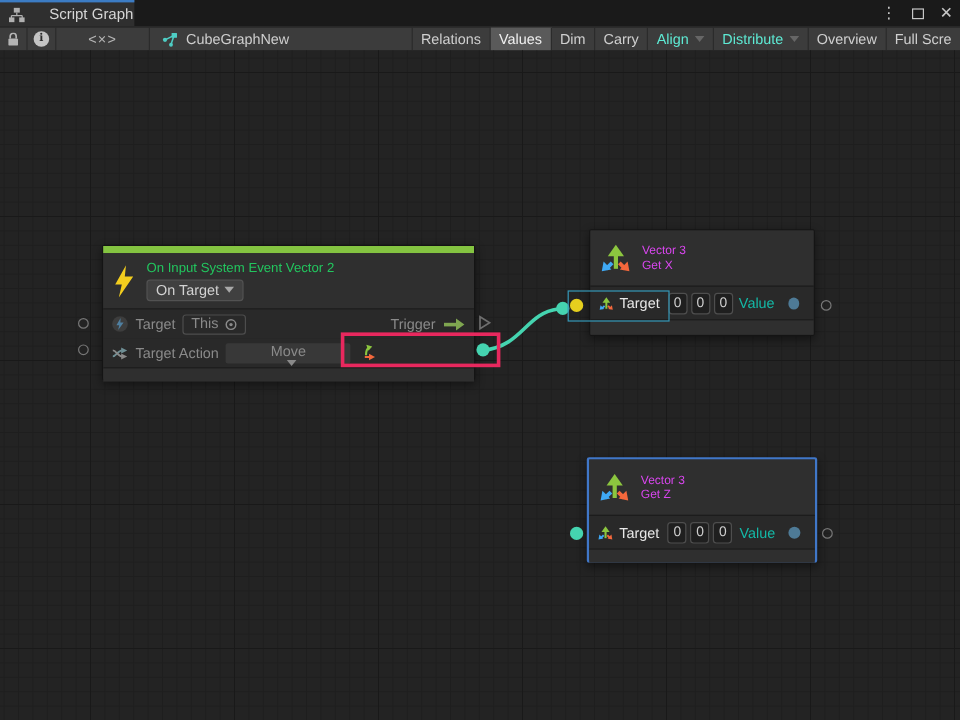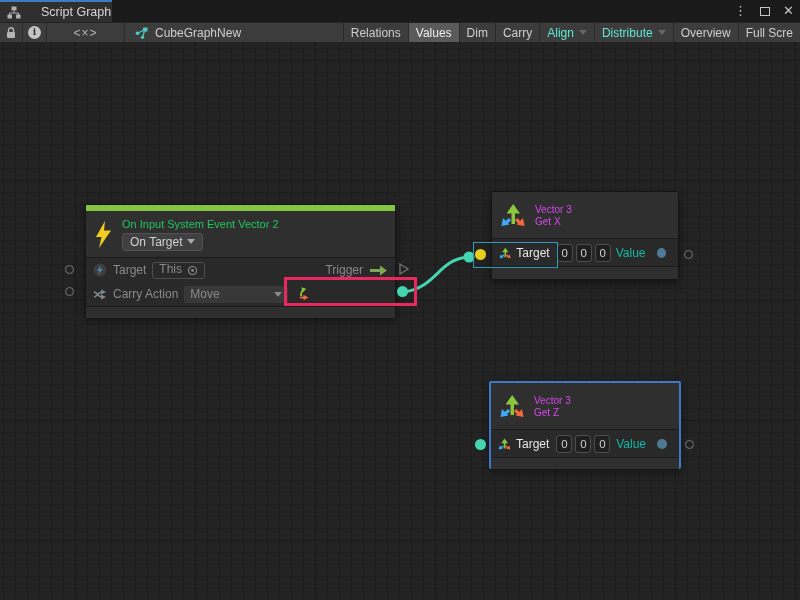--- a/index.html
+++ b/index.html
@@ -61,21 +61,21 @@
   #event-node .nheader{height:46px;}
   #event-node .titlecol{display:flex;flex-direction:column;gap:3px;}
   #event-node .ntitle{font-size:11px;color:#22c55e;}
   .ev-dd{display:inline-flex;align-items:center;align-self:flex-start;background:#404040;
     border:1px solid #525252;border-radius:3px;padding:1px 7px;font-size:12px;color:#d2d2d2;}
   #event-node .nbody{border-top:1px solid #1b1b1b;}
   #event-node .nrow{height:24px;padding:0 7px;gap:6px;font-size:12px;}
   .this-box{display:inline-flex;align-items:flex-end;gap:5px;border:1px solid #4d4d4d;border-radius:3px;
     height:17px;padding:2px 6px;color:#8a8a8a;}
   .move-dd{display:inline-flex;align-items:center;justify-content:space-between;width:104px;height:17px;
-    background:#383838;border-radius:2px;padding:0 6px;color:#8a8a8a;}
+    background:#383838;border-radius:2px;padding:0 6px;color:#8a8a8a;flex-direction:column;}
   #event-node .nfooter{height:12px;}
 
   
   .vheader{height:46px;}
   .vtitlecol{display:flex;flex-direction:column;gap:1px;font-size:10px;color:#d946ef;}
   .vrow{height:28px;padding:0 7px;gap:5px;font-size:12px;border-top:1px solid #1c1c1c;}
   .zerobox{width:16px;height:18px;background:#1f1f1f;border:1px solid #4e4e4e;border-radius:3px;
     color:#cfcfcf;font-size:11.5px;display:flex;align-items:center;justify-content:center;}
   .boxes{display:flex;gap:3px;margin-left:2px;}
   .value-label{margin-left:auto;color:#14b8a6;}
@@ -210,21 +210,21 @@
           <polygon points="11,0.5 18,5.5 11,10.5" fill="#7fa650"></polygon>
         </svg>
       </div>
       <div class="nrow">
         <svg width="14" height="13" viewBox="0 0 14 13">
           <path d="M1 9 C4 9 5 4 9 4" stroke="#6f8f95" stroke-width="1.6" fill="none"></path>
           <polygon points="8,1.5 13,4 8,6.5" fill="#6f8f95"></polygon>
           <path d="M1 4 C4 4 5 9 9 9" stroke="#8a8a8a" stroke-width="1.6" fill="none"></path>
           <polygon points="8,6.5 13,9 8,11.5" fill="#8a8a8a"></polygon>
         </svg>
-        <span class="dim">Carry Action</span>
+        <span class="dim">Target Action</span>
         <span class="move-dd">
           <span>Move</span>
           <span class="caret dim"></span>
         </span>
         <svg width="16" height="16" viewBox="0 0 16 16">
           <path d="M7 10 C7 6 8 4.5 9.5 3.5" stroke="#8cc63f" stroke-width="1.8" fill="none"></path>
           <polygon points="7.2,1.2 12.2,2.8 9,6.2" fill="#8cc63f"></polygon>
           <path d="M6 11.5 H10" stroke="#f4683c" stroke-width="1.8" fill="none"></path>
           <polygon points="9.5,8.8 14.5,11.5 9.5,14.2" fill="#f4683c"></polygon>
         </svg>

